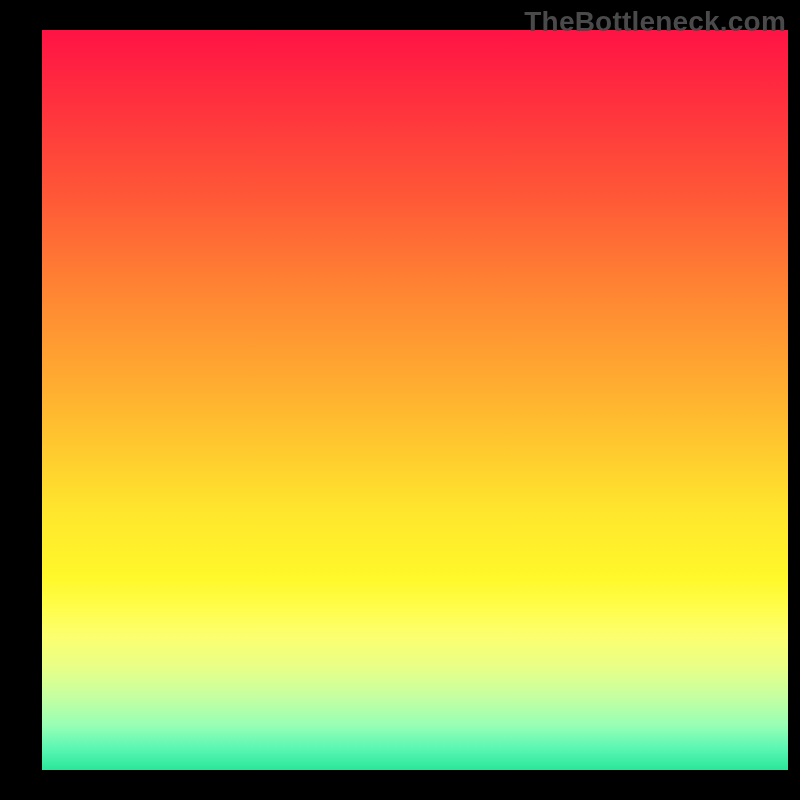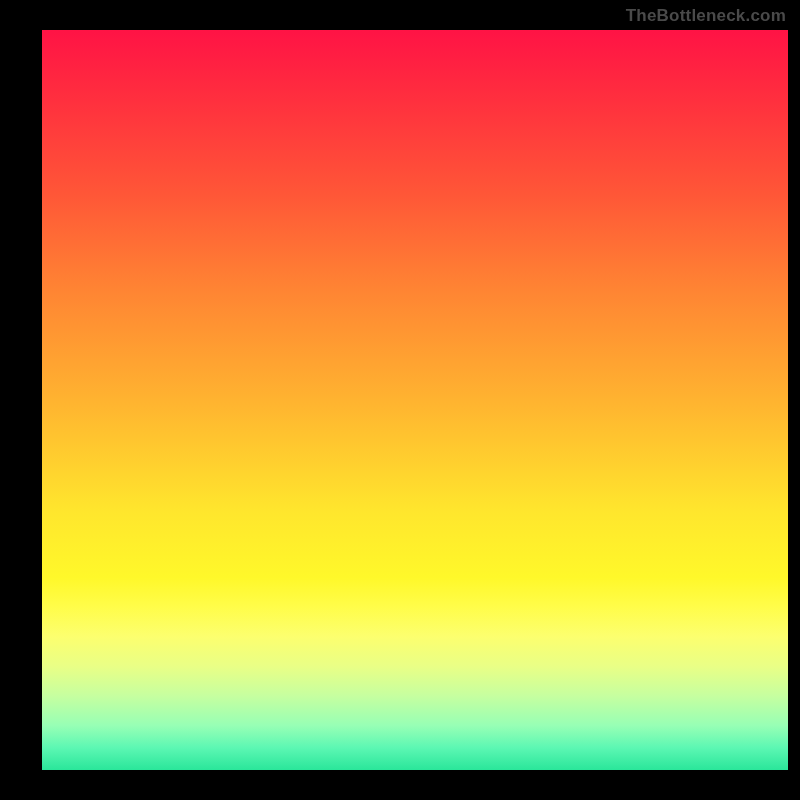--- a/index.html
+++ b/index.html
@@ -45,21 +45,21 @@
       #97ffb5 94%,
       #5cf7b3 97%,
       #2ae69a 100%
     );
   }
   .watermark {
     position: absolute;
     top: 6px;
     right: 14px;
     color: #4a4a4a;
-    font-size: 17px;
+    font-size: 28px;
     font-weight: 600;
     font-family: Arial, sans-serif;
     letter-spacing: 0.2px;
   }
   svg { display: block; }
 </style>
 </head>
 <body>
 
 <div class="frame">

